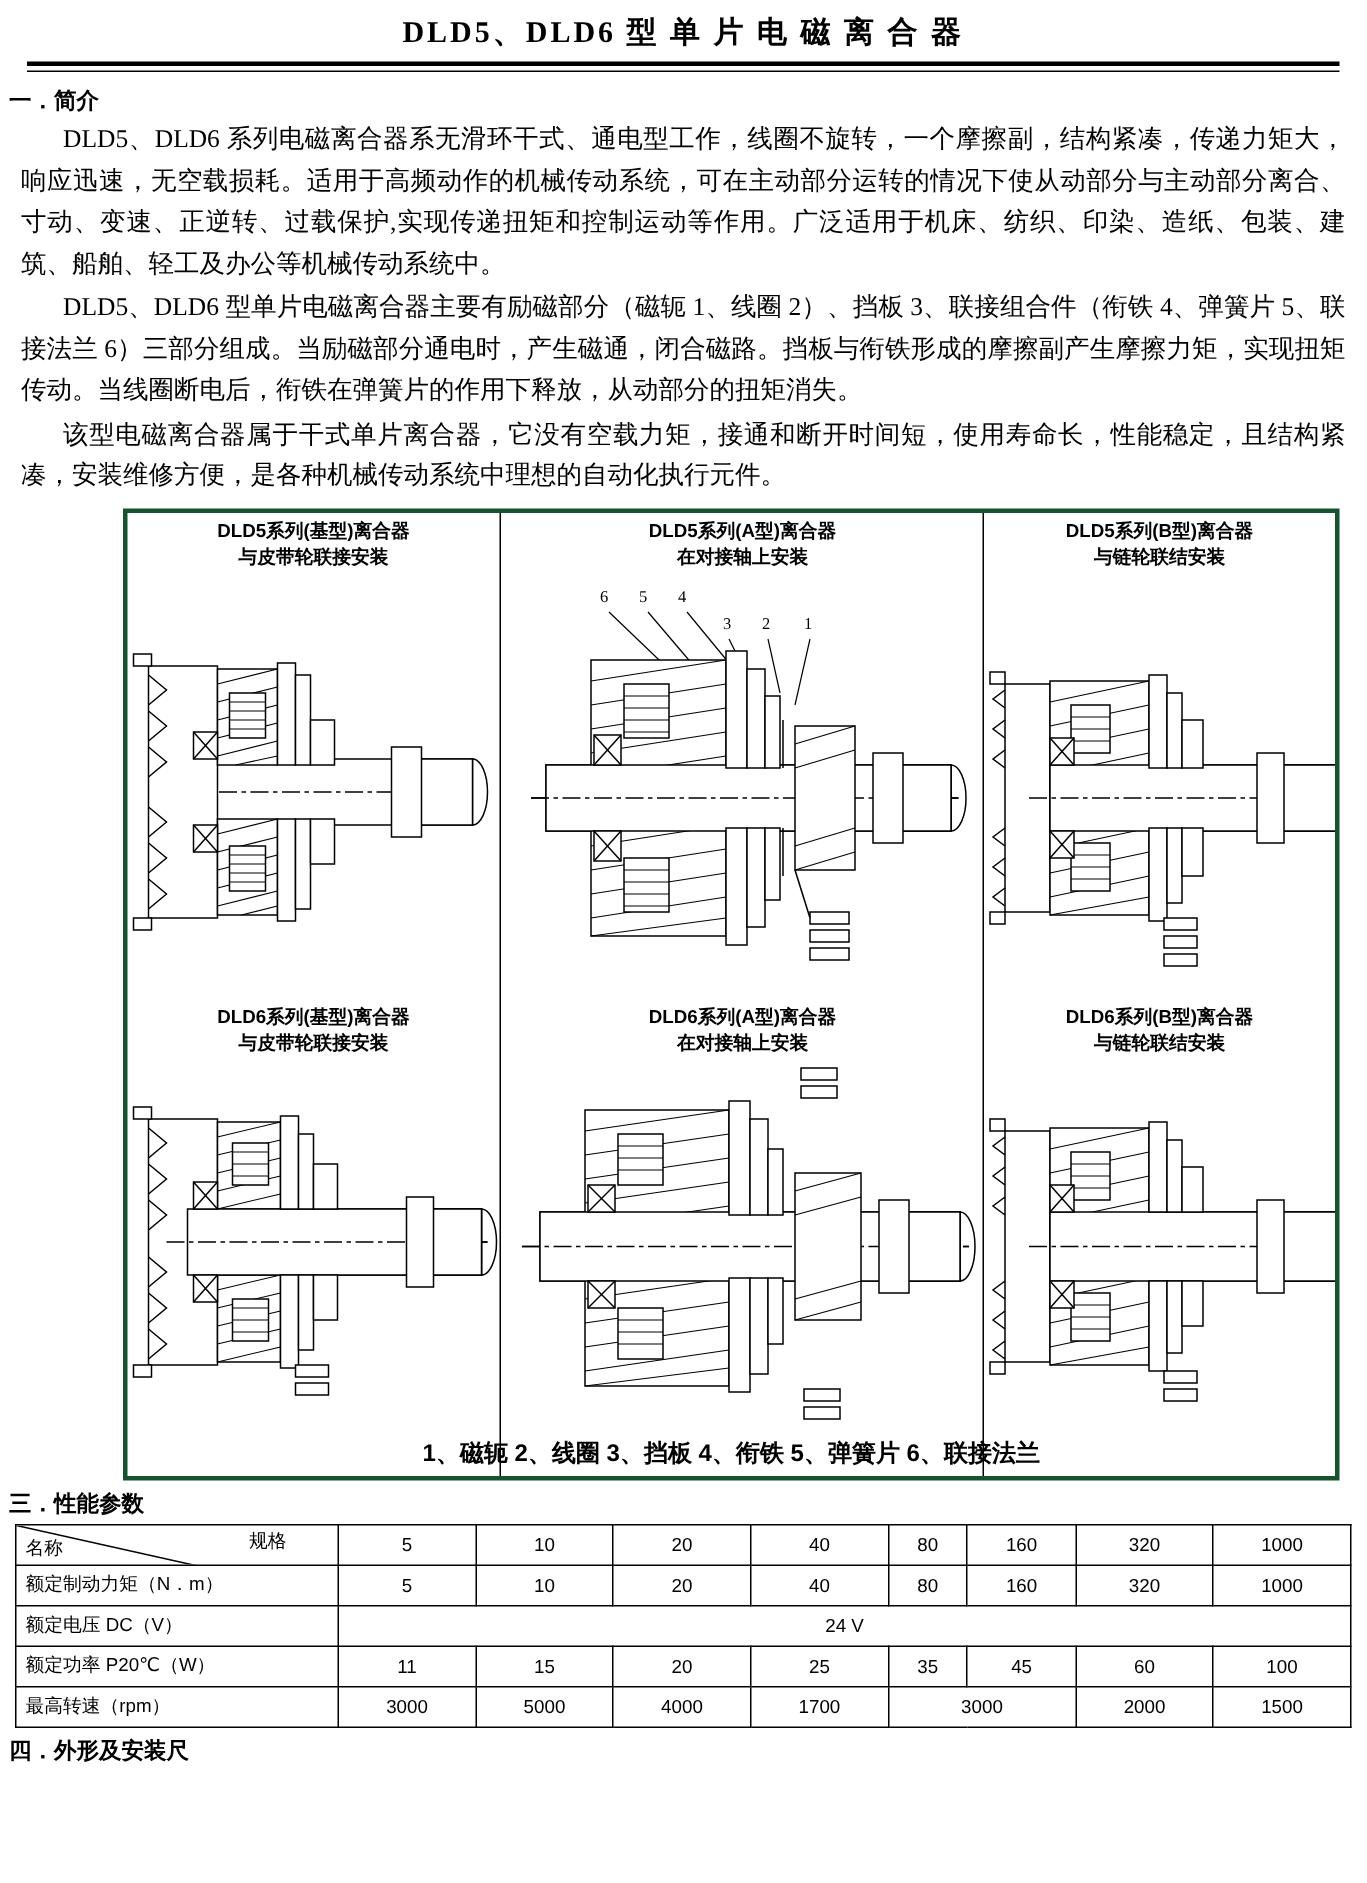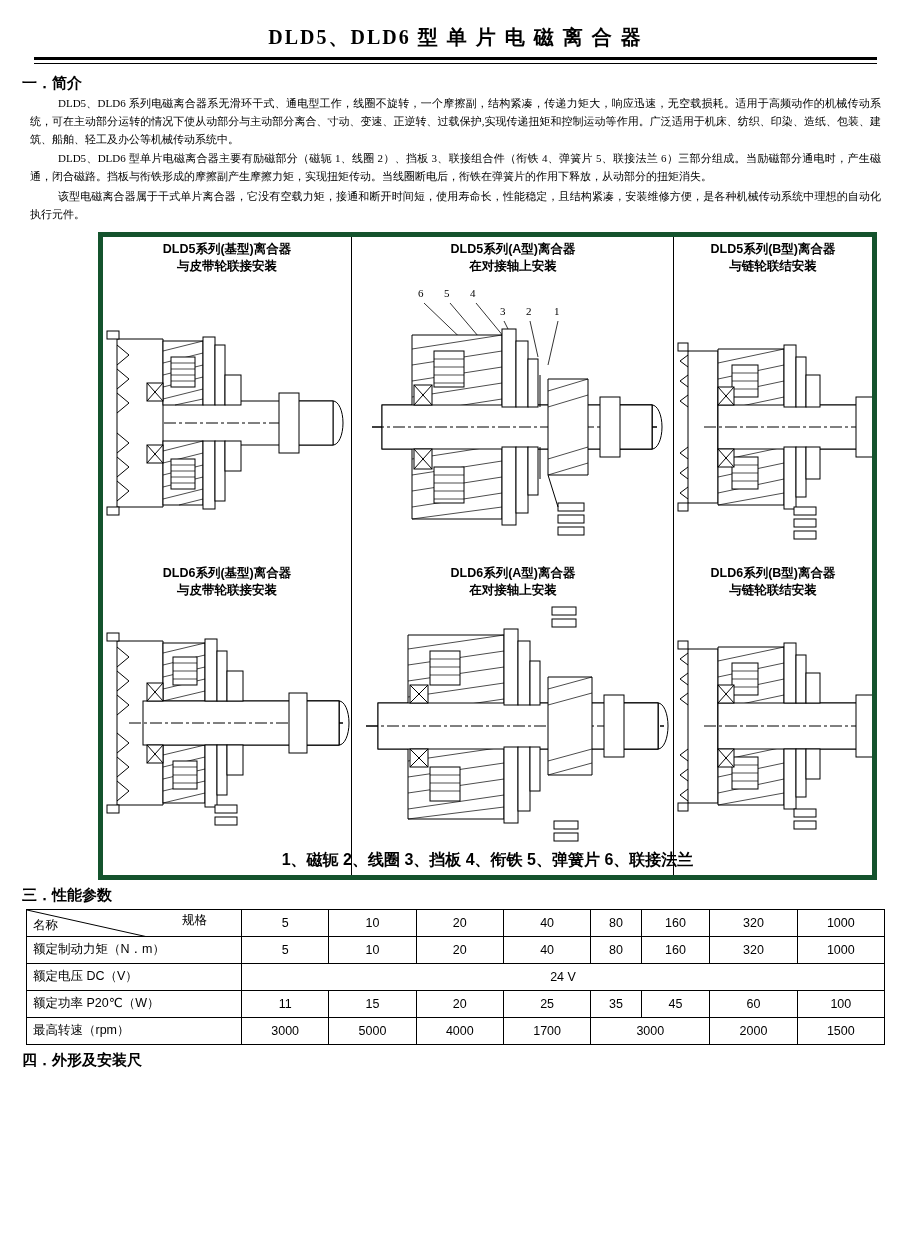--- a/index.html
+++ b/index.html
@@ -2,21 +2,21 @@
 <html><head>
 <meta charset="utf-8">
 <style>
   html,body{margin:0;padding:0;background:#ffffff;}
   body{
     width:911px;
     font-family:"Liberation Serif","DejaVu Serif",serif;
     color:#000;
     -webkit-font-smoothing:none;
   }
-  .page{width:911px;min-height:1255px;position:relative;padding:16px;box-sizing:border-box;}
+  .page{width:911px;min-height:1255px;position:relative;padding:0;box-sizing:border-box;}
 
   
   .doc-title{
     text-align:center;
     font-size:20px;
     font-weight:bold;
     letter-spacing:2px;
     padding:8px 0 4px 0;
   }
   .title-rules{margin:2px 18px 10px 18px;}
@@ -24,31 +24,31 @@
   .title-rules .r2{border-top:1px solid #000;margin-top:3px;}
 
   
   .sec-head{
     font-size:15px;
     font-weight:bold;
     margin:6px 0 2px 6px;
     font-family:"Liberation Sans","DejaVu Sans",sans-serif;
   }
   p.body{
-    font-size:11px;
+    font-size:17px;
     line-height:1.62;
     margin:0 14px 2px 14px;
     text-align:justify;
     text-indent:28px;
   }
 
   
   .figure-box{
     margin:8px 18px 0 82px;
-    border:5px solid #14532d;
+    border:3px solid #14532d;
     position:relative;
     height:648px;
     box-sizing:border-box;
     overflow:hidden;
     background:#fff;
   }
   .fig-row{position:relative;height:324px;}
   .fig-cell{position:absolute;top:0;bottom:0;}
   .fig-cap{
     position:absolute;

